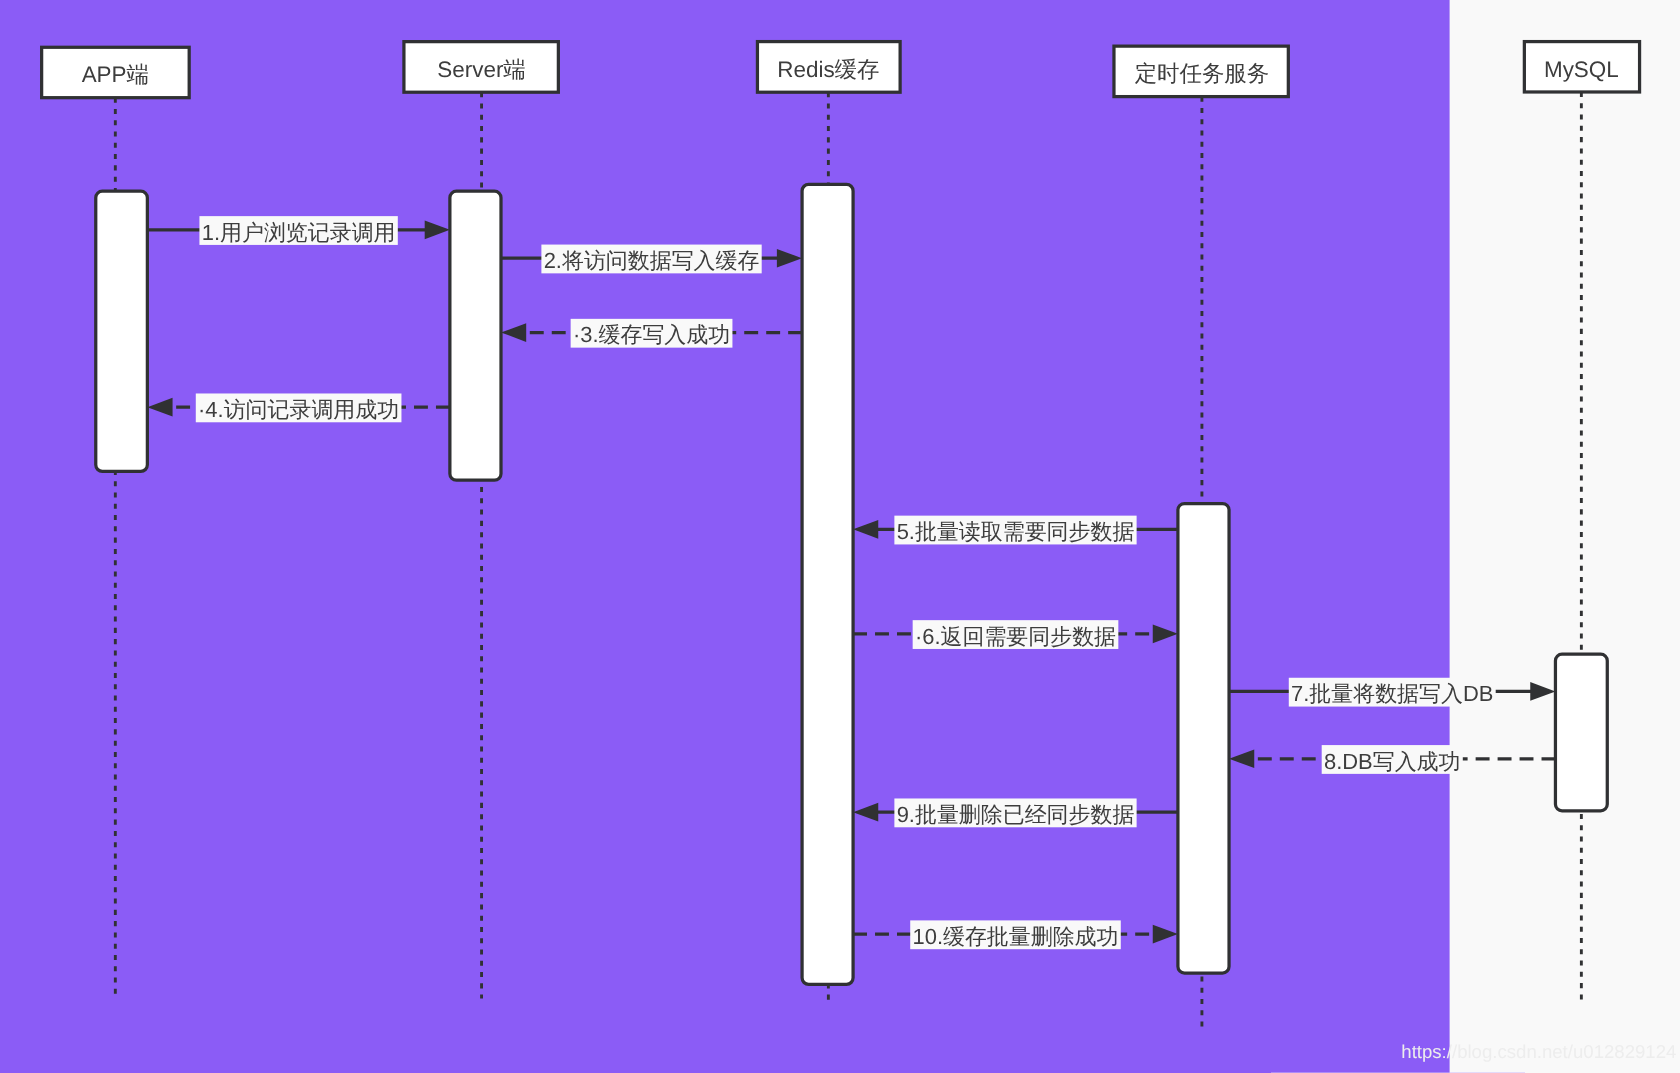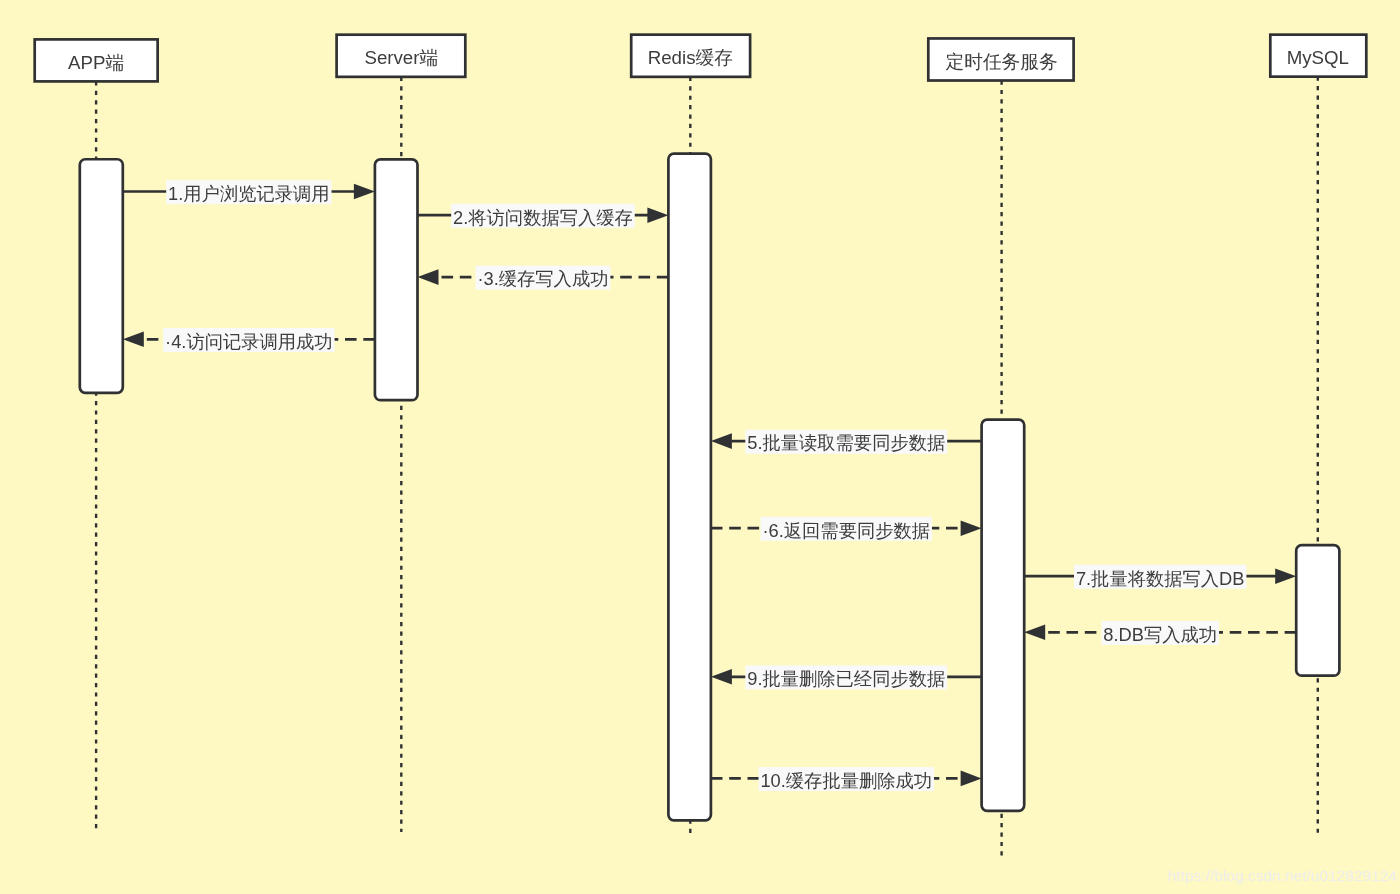--- a/index.html
+++ b/index.html
@@ -1,19 +1,19 @@
 <!DOCTYPE html>
 <html><head>
 <meta charset="utf-8">
 <title>UML Sequence Diagram</title>
 <style>
   html,body{margin:0;padding:0;}
   body{width:1400px;height:894px;background:#f9f9f9;
        font-family:"Liberation Sans",sans-serif;overflow:hidden;}
-  #diagram{position:relative;width:1400px;height:894px;background:#fef9c3;}
+  #diagram{position:relative;width:1208px;height:894px;background:#8b5cf6;}
   #canvas{position:absolute;left:0;top:0;width:1400px;height:894px;
           transform:translateZ(0);}           
 
   .lifeline   {stroke:#303133;stroke-width:2.4;stroke-dasharray:4.2 5.2;fill:none;}
   .part-box   {fill:#ffffff;stroke:#303133;stroke-width:2.7;}
   .act-bar    {fill:#ffffff;stroke:#303133;stroke-width:2.7;}
   .msg-line   {stroke:#303133;stroke-width:2.7;stroke-linecap:butt;fill:none;}
   .msg-line.dashed{stroke-dasharray:11.6 6.7;}
   .arrow-head {fill:#303133;stroke:none;}
   .label-plate{fill:#f9f9f9;stroke:none;}

